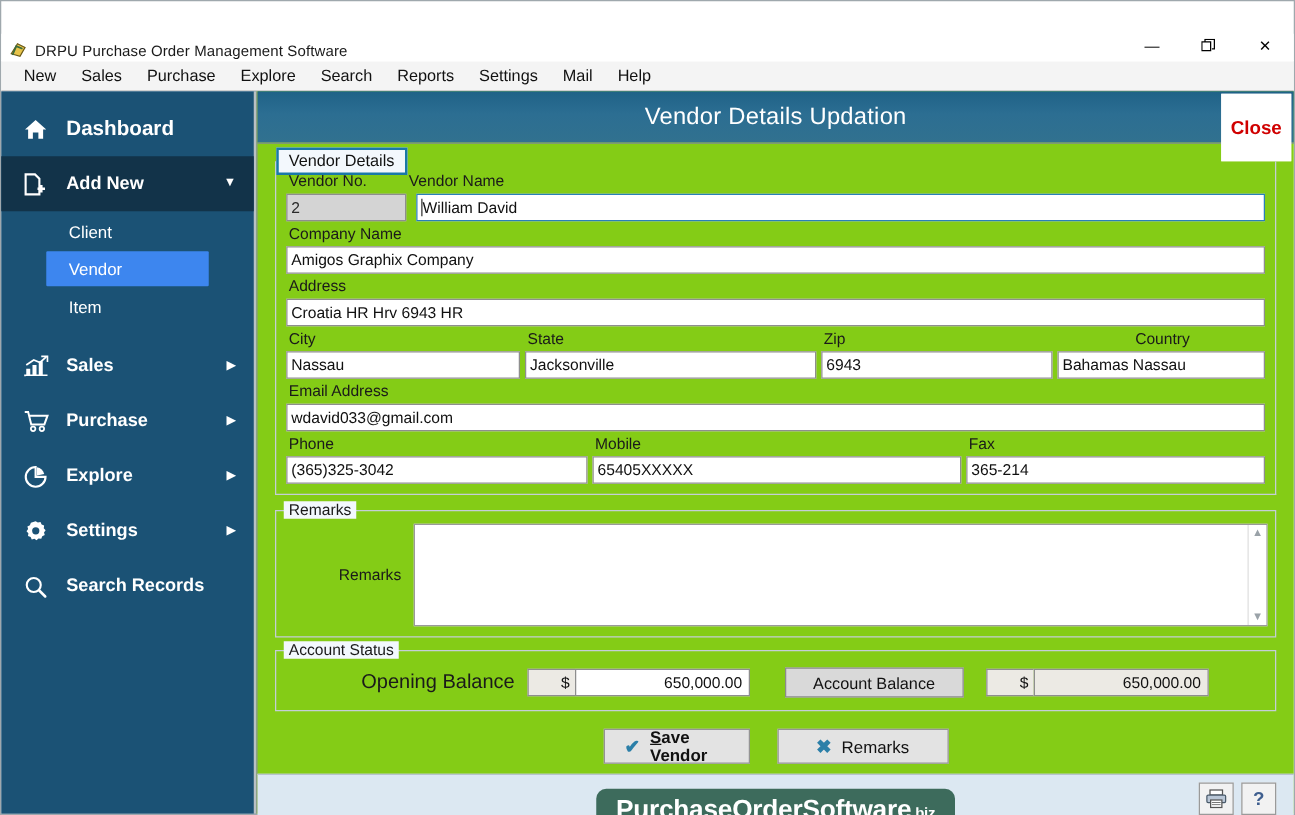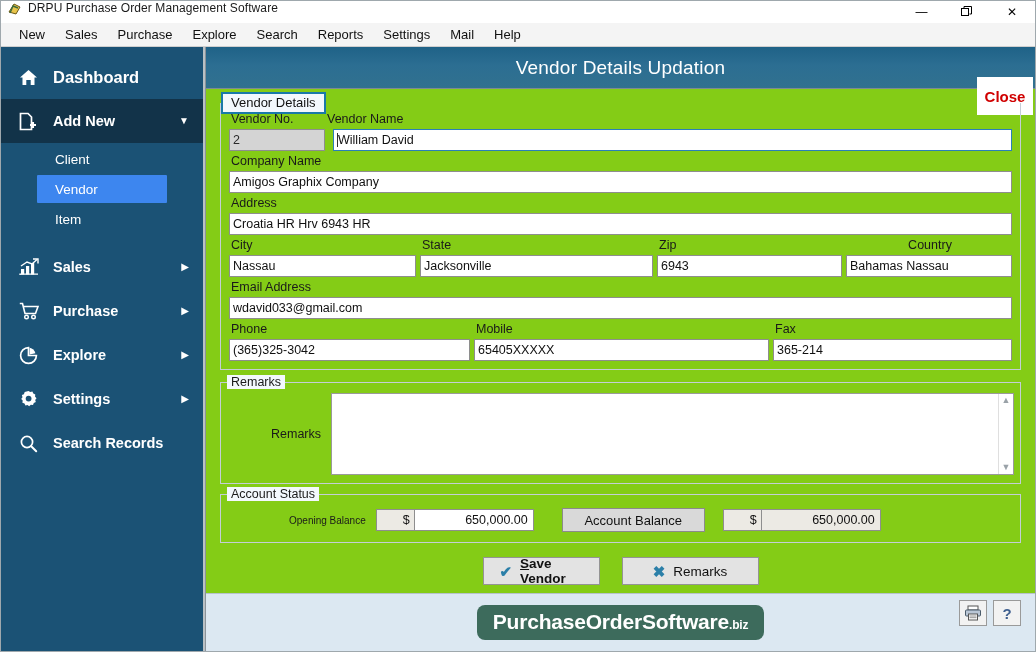--- a/index.html
+++ b/index.html
@@ -15,23 +15,24 @@
     position: relative;
     border: 1px solid #9fa8ad;
     background: #ffffff;
     display: flex; flex-direction: column;
   }
 
   
   .titlebar {
     height: 22px; flex: 0 0 22px;
     background: #ffffff;
-    display: flex; align-items: flex-start;
+    display: flex; align-items: flex-end;
     border-bottom: 1px solid #ffffff;
     position: relative;
+    margin-top: 26px;
   }
   .titlebar-icon {
     width: 16px; height: 16px; margin: 0 5px 0 6px;
     position: relative; flex: 0 0 16px;
   }
   .titlebar-title {
     font-size: 12px; color: #1a1a1a;
     white-space: nowrap; letter-spacing: .1px;
   }
   .winbtns { margin-left: auto; display: flex; height: 22px; }
@@ -110,26 +111,25 @@
     background: linear-gradient(to bottom, #1f6287 0%, #2c6e92 45%, #31718f 100%);
     display: flex; align-items: center; justify-content: center;
     position: relative;
     border-bottom: 1px solid #7d8b93;
   }
   .form-title {
     color: #ffffff; font-size: 19px; letter-spacing: .2px;
   }
   .close-btn {
     position: absolute; right: 2px; top: 2px;
-    height: 38px; width: 56px;
+    height: 54px; width: 56px;
     background: #ffffff;
     display: flex; align-items: center; justify-content: center;
     color: #d00000; font-weight: bold; font-size: 15px;
     border: 1px solid #ffffff;
-    margin-top: 28px;
   }
 
   .panel { flex: 1 1 auto; padding: 0 14px 0 14px; position: relative; }
 
   
   .groupbox {
     position: relative;
     border: 1px solid #c4ced6;
     border-top: none;
     margin-top: 14px;
@@ -189,28 +189,28 @@
   .ta-scroll {
     position: absolute; right: 0; top: 0; bottom: 0; width: 15px;
     background: #ffffff; border-left: 1px solid #dfdfdf;
     display: flex; flex-direction: column; justify-content: space-between;
     align-items: center; padding: 2px 0;
   }
   .ta-arrow { font-size: 9px; color: #9aa2a8; line-height: 1; }
 
   
   .acct-row { display: flex; align-items: center; padding: 5px 0 4px 0; }
-  .acct-label { font-size: 10px; color: #1a1a1a; margin-left: 62px; margin-right: 10px; }
+  .acct-label { font-size: 16px; color: #1a1a1a; margin-left: 62px; margin-right: 10px; }
   .cur-box {
     width: 38px; height: 22px; border: 1px solid #8e8e8e; border-right: none;
     background: #eceae4; font-size: 12.5px; color: #111;
     display: flex; align-items: center; justify-content: flex-end; padding-right: 4px;
   }
   .amt-box {
-    width: 120px; height: 22px; border: 1px solid #8e8e8e;
+    width: 140px; height: 22px; border: 1px solid #8e8e8e;
     background: #ffffff; font-size: 12.5px; color: #111;
     display: flex; align-items: center; justify-content: flex-end; padding-right: 5px;
   }
   .amt-box.ro { background: #eceae4; }
   .acct-btn {
     margin-left: 28px; height: 24px; width: 143px;
     background: #d9d9d9; border: 1px solid #8b8b8b;
     font-size: 13px; color: #111;
     display: flex; align-items: center; justify-content: center;
   }

